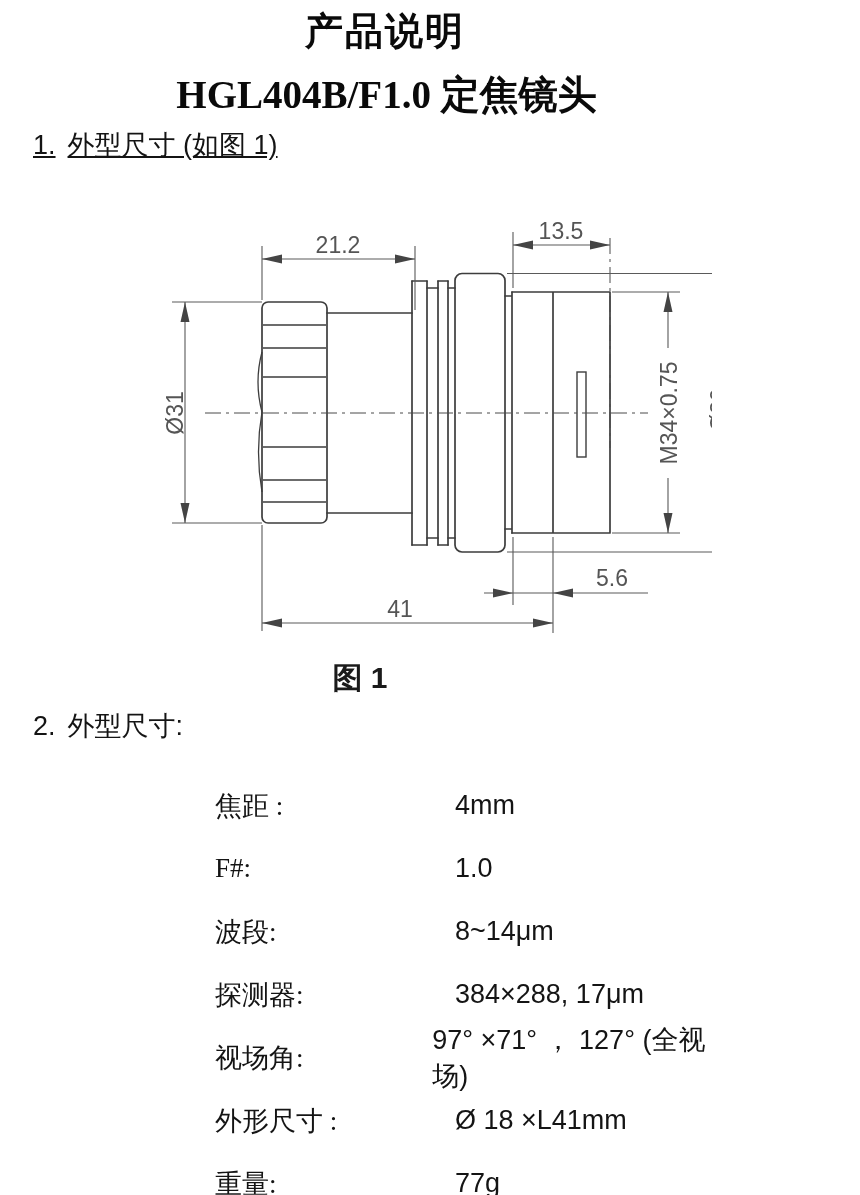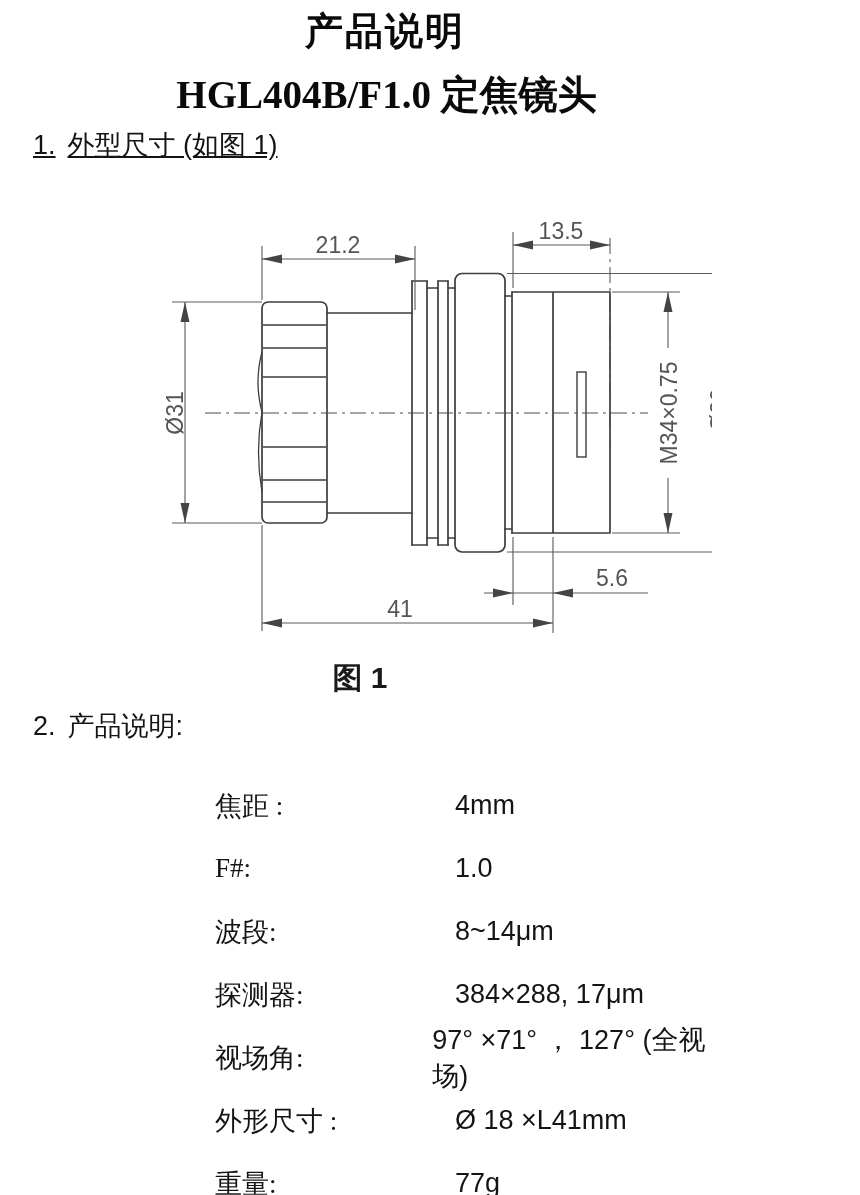--- a/index.html
+++ b/index.html
@@ -117,21 +117,21 @@
         <polygon class="arrow" points="262,623 282,618.5 282,627.5"></polygon>
         <polygon class="arrow" points="553,623 533,618.5 533,627.5"></polygon>
         <text x="400" y="617" text-anchor="middle">41</text>
       </g>
     </svg>
   </div>
 
   <div class="fig-caption">图 1</div>
 
   <div class="section-heading section-2">
-    <span class="sec-num">2.</span><span>产品说明:</span>
+    <span class="sec-num">2.</span><span>外型尺寸:</span>
   </div>
 
   <div class="params">
     <div class="param-row">
       <div class="param-label">焦距 :</div>
       <div class="param-value">4mm</div>
     </div>
     <div class="param-row">
       <div class="param-label">F#:</div>
       <div class="param-value">1.0</div>

